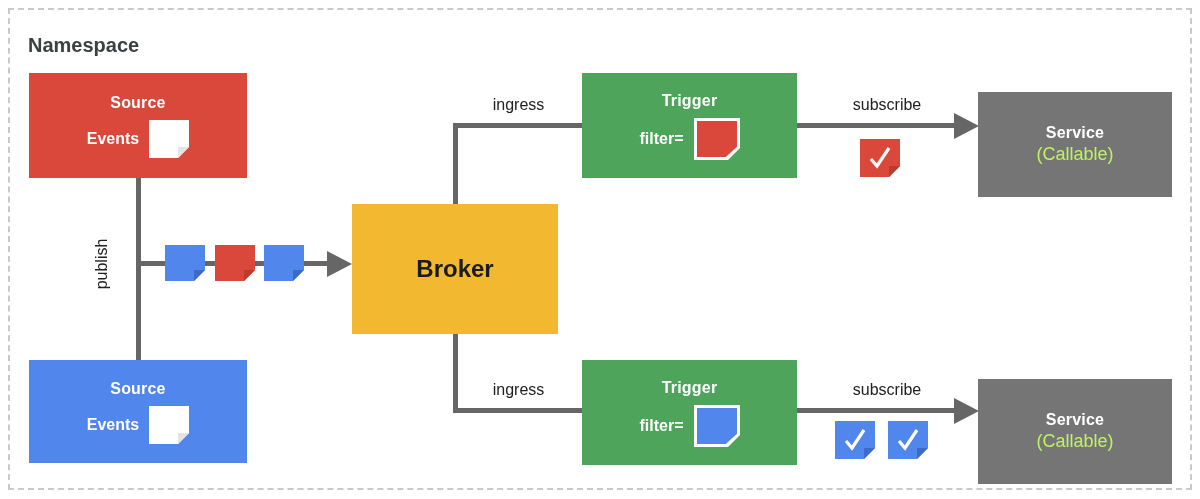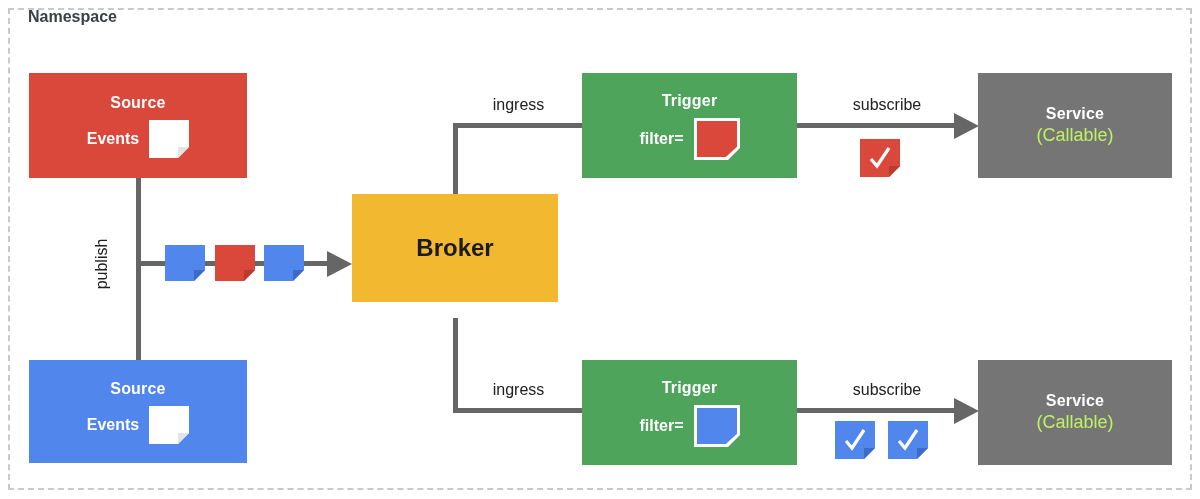--- a/index.html
+++ b/index.html
@@ -15,22 +15,22 @@
   }
 
   .ns-border {
     position: absolute;
     left: 8px; top: 8px; right: 8px; bottom: 9px;
     border: 2px dashed #C9C9C9;
   }
 
   .ns-label {
     position: absolute;
-    left: 28px; top: 8px;
-    font-size: 16px;
+    left: 28px; top: 34px;
+    font-size: 20px;
     font-weight: bold;
     color: #3C4043;
   }
 
   .box {
     position: absolute;
     display: flex;
     flex-direction: column;
     align-items: center;
     justify-content: center;
@@ -49,31 +49,31 @@
   }
   .box-row-label {
     font-size: 16px;
     font-weight: bold;
     color: #ffffff;
   }
 
   #src-red  { left: 29px;  top: 73px;  width: 218px; height: 105px; }
   #src-blue { left: 29px;  top: 360px; width: 218px; height: 103px; }
 
-  #broker { left: 352px; top: 194px; width: 206px; height: 108px; }
+  #broker { left: 352px; top: 204px; width: 206px; height: 130px; }
   #broker .broker-title {
     font-size: 24px;
     font-weight: bold;
     color: #1b1b1b;
   }
 
   #trig-top { left: 582px; top: 73px;  width: 215px; height: 105px; }
   #trig-bot { left: 582px; top: 360px; width: 215px; height: 105px; }
 
-  .svc { gap: 2px; }
+  .svc { gap: 2px; margin-top: 19px; }
   #svc-top { left: 978px; top: 73px;  width: 194px; height: 105px; }
   #svc-bot { left: 978px; top: 360px; width: 194px; height: 105px; }
   .svc-sub {
     font-size: 18px;
     font-weight: normal;
     color: #bef264;
   }
 
   .line { position: absolute; background: #666; }
   #publish-v      { left: 136px; top: 178px; width: 5px;   height: 184px; }

